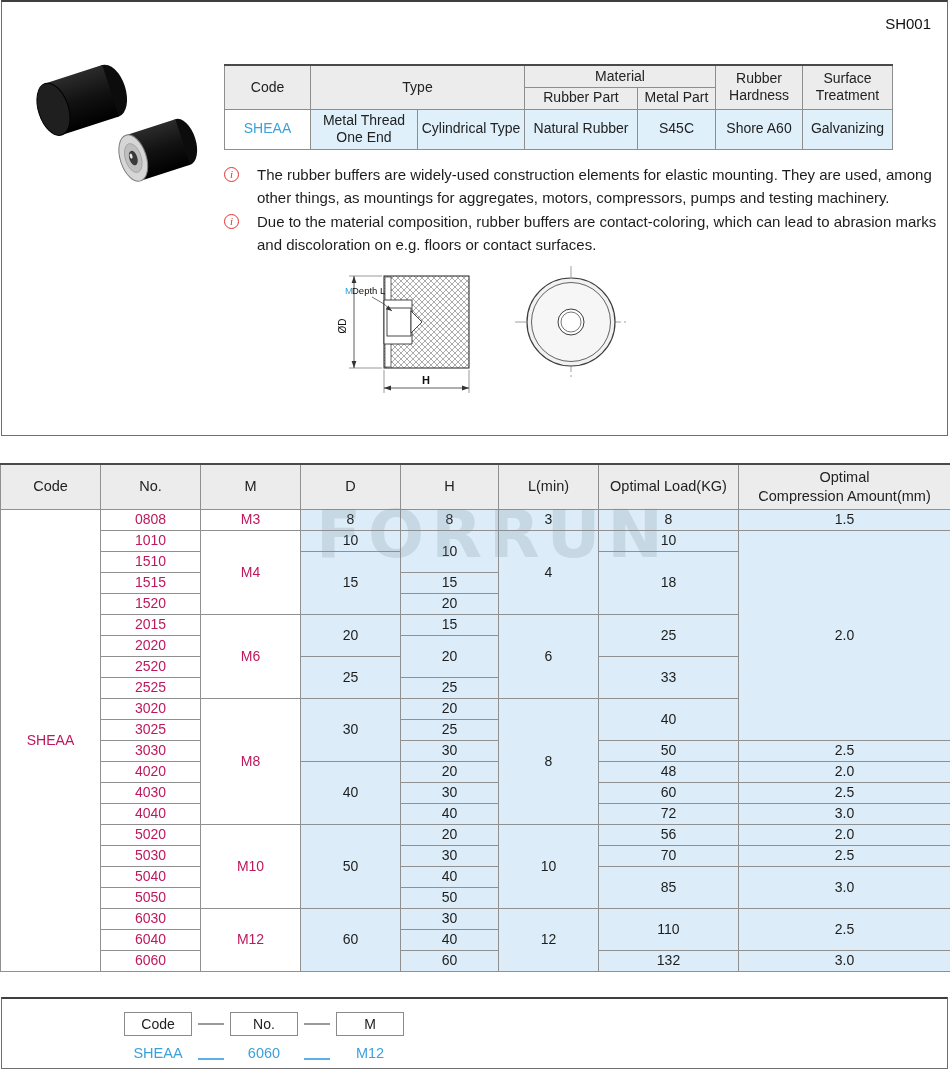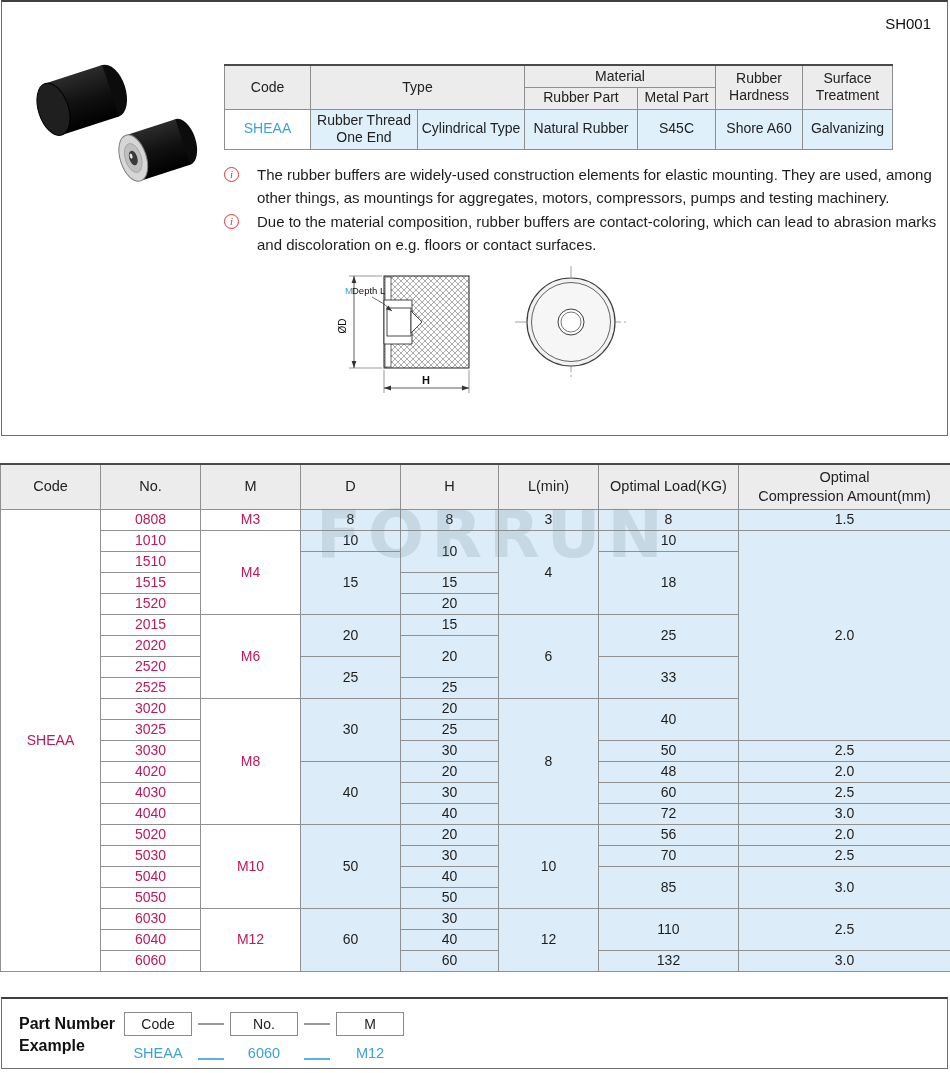--- a/index.html
+++ b/index.html
@@ -112,21 +112,21 @@
         <th colspan="2">Material</th>
         <th rowspan="2">Rubber Hardness</th>
         <th rowspan="2">Surface Treatment</th>
       </tr>
       <tr>
         <th>Rubber Part</th>
         <th>Metal Part</th>
       </tr>
       <tr class="vals">
         <td class="code">SHEAA</td>
-        <td>Rubber Thread One End</td>
+        <td>Metal Thread One End</td>
         <td>Cylindrical Type</td>
         <td>Natural Rubber</td>
         <td>S45C</td>
         <td>Shore A60</td>
         <td>Galvanizing</td>
       </tr>
     </tbody>
       </table>
 
     <div class="notes">
@@ -343,21 +343,20 @@
           <td rowspan="1" class="bb">60</td>
           <td rowspan="1" class="bb">132</td>
           <td rowspan="1" class="bb">3.0</td>
         </tr>
       </tbody>
   </table>
 
   <div class="watermark">FORRUN</div>
 
   <div class="pn-box">
-    <div class="pn-title">Part Number Example</div>
     <div class="pn-diagram">
         <div class="pn-field">
           <div class="pn-field-box">Code</div>
           <div class="pn-value">SHEAA</div>
         </div>
         <div class="pn-dash-col">
           <div class="pn-dash d1"></div>
           <div class="pn-dash d2"></div>
         </div>
         <div class="pn-field">

